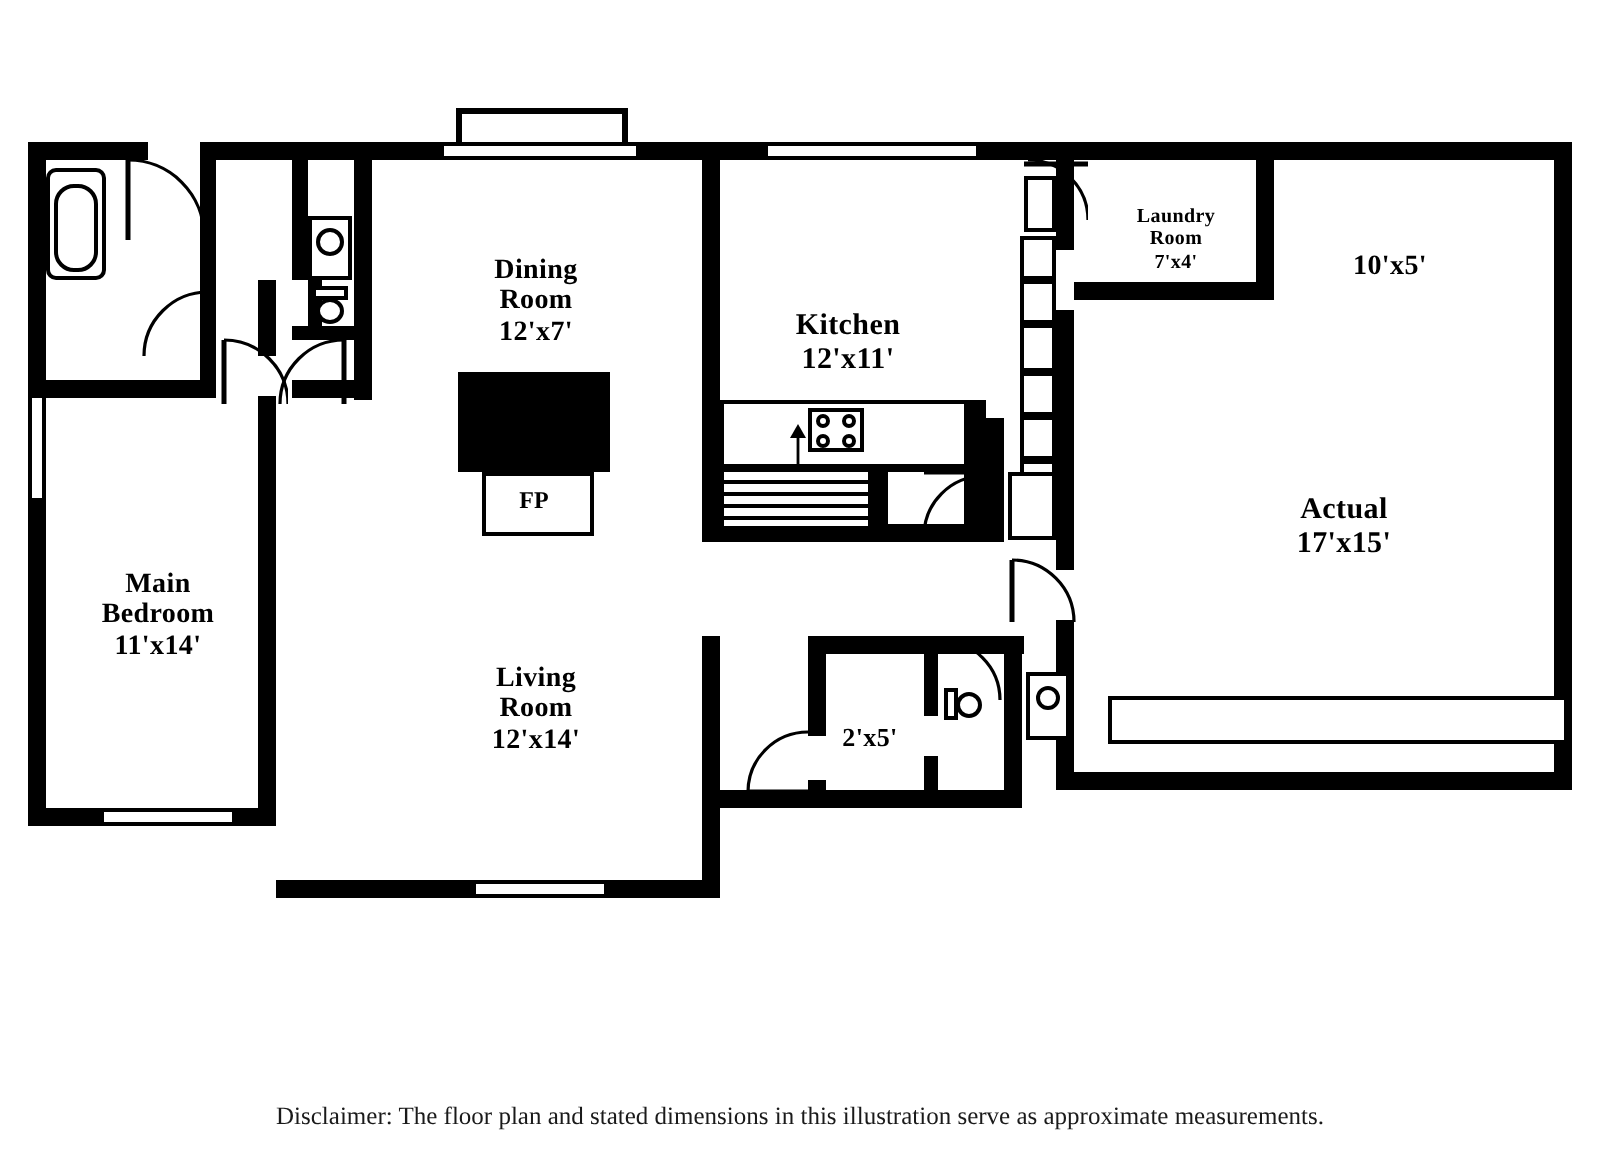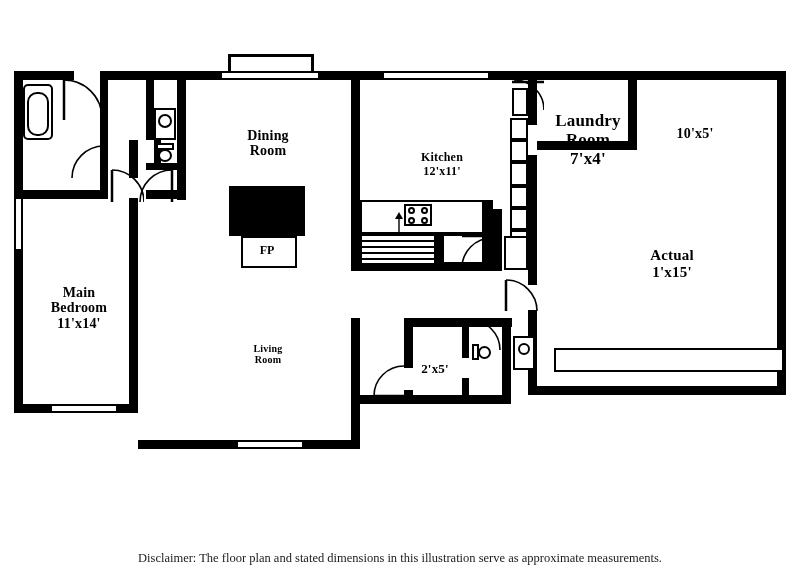--- a/index.html
+++ b/index.html
@@ -320,48 +320,50 @@
 
   <div class="room-label" style="left:26px; top:269px; width:106px; font-size:14px;">
     <span>Main
 Bedroom</span>
     <span class="dim">11'x14'</span>
   </div>
 
   <div class="room-label" style="left:208px; top:112px; width:120px; font-size:14px;">
     <span>Dining
 Room</span>
-  </div>
-
-  <div class="room-label" style="left:208px; top:332px; width:120px; font-size:10px;">
+    <span class="dim">12'x7'</span>
+  </div>
+
+  <div class="room-label" style="left:208px; top:316px; width:120px; font-size:14px;">
     <span>Living
 Room</span>
-  </div>
-
-  <div class="room-label" style="left:384px; top:138px; width:116px; font-size:12px;">
+    <span class="dim">12'x14'</span>
+  </div>
+
+  <div class="room-label" style="left:366px; top:138px; width:116px; font-size:15px;">
     <span>Kitchen</span>
     <span class="dim">12'x11'</span>
   </div>
 
   <div class="room-label" style="left:406px; top:347px; width:58px; font-size:13px;">
     <span class="dim">2'x5'</span>
   </div>
 
-  <div class="room-label" style="left:545px; top:92px; width:86px; font-size:17px;">
+  <div class="room-label" style="left:545px; top:92px; width:86px; font-size:10px;">
     <span>Laundry
 Room</span>
     <span class="dim">7'x4'</span>
   </div>
 
   <div class="room-label" style="left:650px; top:110px; width:90px; font-size:14px;">
     <span class="dim">10'x5'</span>
   </div>
 
   <div class="room-label" style="left:612px; top:230px; width:120px; font-size:15px;">
     <span>Actual</span>
-    <span class="dim">1'x15'</span>
+    <span class="dim">17'x15'</span>
   </div>
 
 </div>
 
 <div class="disclaimer">
   <span>Disclaimer: The floor plan and stated dimensions in this illustration serve as approximate measurements.</span>
 </div>
 
 </body></html>

